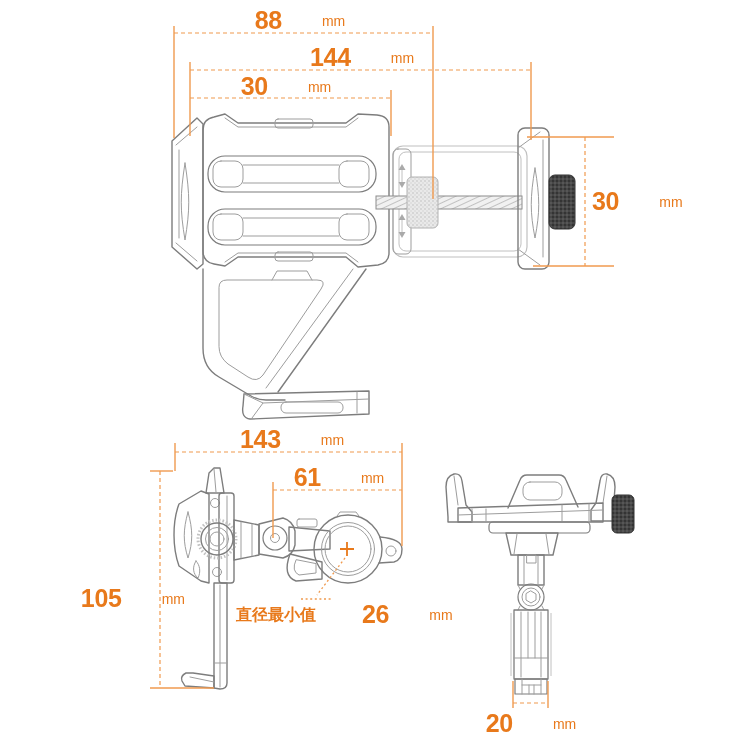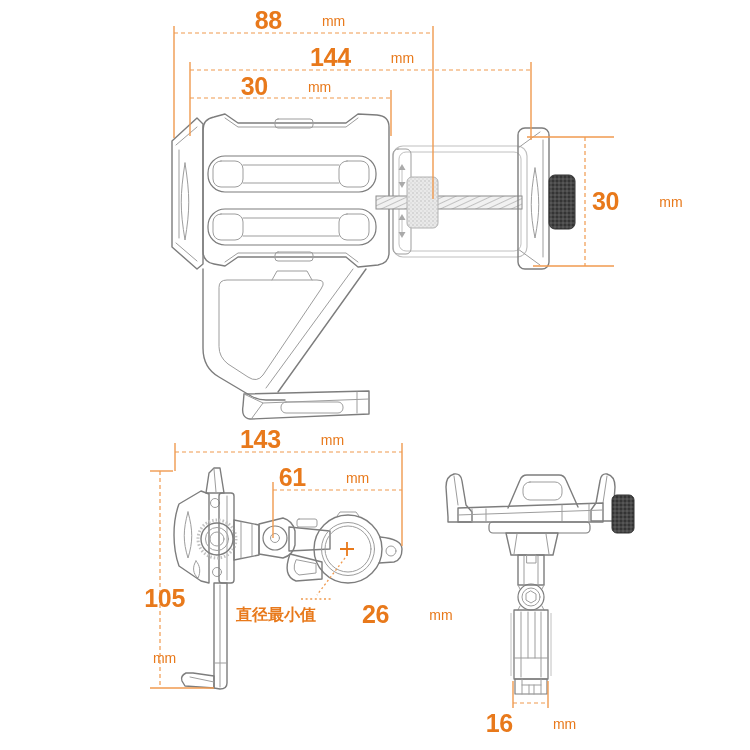--- a/index.html
+++ b/index.html
@@ -23,21 +23,21 @@
   .dimD{fill:none;stroke:var(--accent_line);stroke-width:1.2;stroke-dasharray:4 3;}
   .dotD{fill:none;stroke:var(--accent_line);stroke-width:1.3;stroke-dasharray:2 2.6;}
   .cross{fill:none;stroke:var(--accent_text);stroke-width:1.8;}
   
   .dim{position:absolute;display:flex;align-items:center;color:var(--accent_text);
        font-weight:bold;line-height:1;white-space:nowrap;transform:translateX(-50%);gap:40px;}
   .dim .num{font-size:25px;letter-spacing:-0.3px;}
   .dim .unit{font-size:14px;margin-left:0;font-weight:normal;}
   .dim .cjk{font-size:16px;margin-right:6px;font-weight:bold;}
   .dim.anchor-left{transform:none;}
-  .dim.anchor-right{transform:translateX(-100%);flex-direction:column;}
+  .dim.anchor-right{transform:translateX(-100%);}
 </style>
 </head>
 <body>
 
 <div class="stage">
 
   <svg width="750" height="750" viewBox="0 0 750 750">
     <defs>
       <pattern id="hatch" width="5" height="5" patternUnits="userSpaceOnUse" patternTransform="rotate(65)">
         <rect width="5" height="5" fill="#f1f1f1"></rect>
@@ -298,31 +298,31 @@
       <span class="unit">mm</span>
   </div>
   <div class="dim anchor-left" style="left:592px;top:189px">
     <span class="num">30</span>
       <span class="unit">mm</span>
   </div>
   <div class="dim" style="left:292px;top:427px">
     <span class="num">143</span>
       <span class="unit">mm</span>
   </div>
-  <div class="dim" style="left:324px;top:465px">
+  <div class="dim" style="left:339px;top:465px">
     <span class="num">61</span>
       <span class="unit">mm</span>
   </div>
   <div class="dim anchor-right" style="left:185px;top:586px">
     <span class="num">105</span>
       <span class="unit">mm</span>
   </div>
   <div class="dim anchor-left" style="left:236px;top:602px">
     <span class="cjk">直径最小值</span>
       <span class="num">26</span>
       <span class="unit">mm</span>
   </div>
   <div class="dim" style="left:531px;top:711px">
-    <span class="num">16</span>
+    <span class="num">20</span>
       <span class="unit">mm</span>
   </div>
 
 </div>
 
 </body></html>

